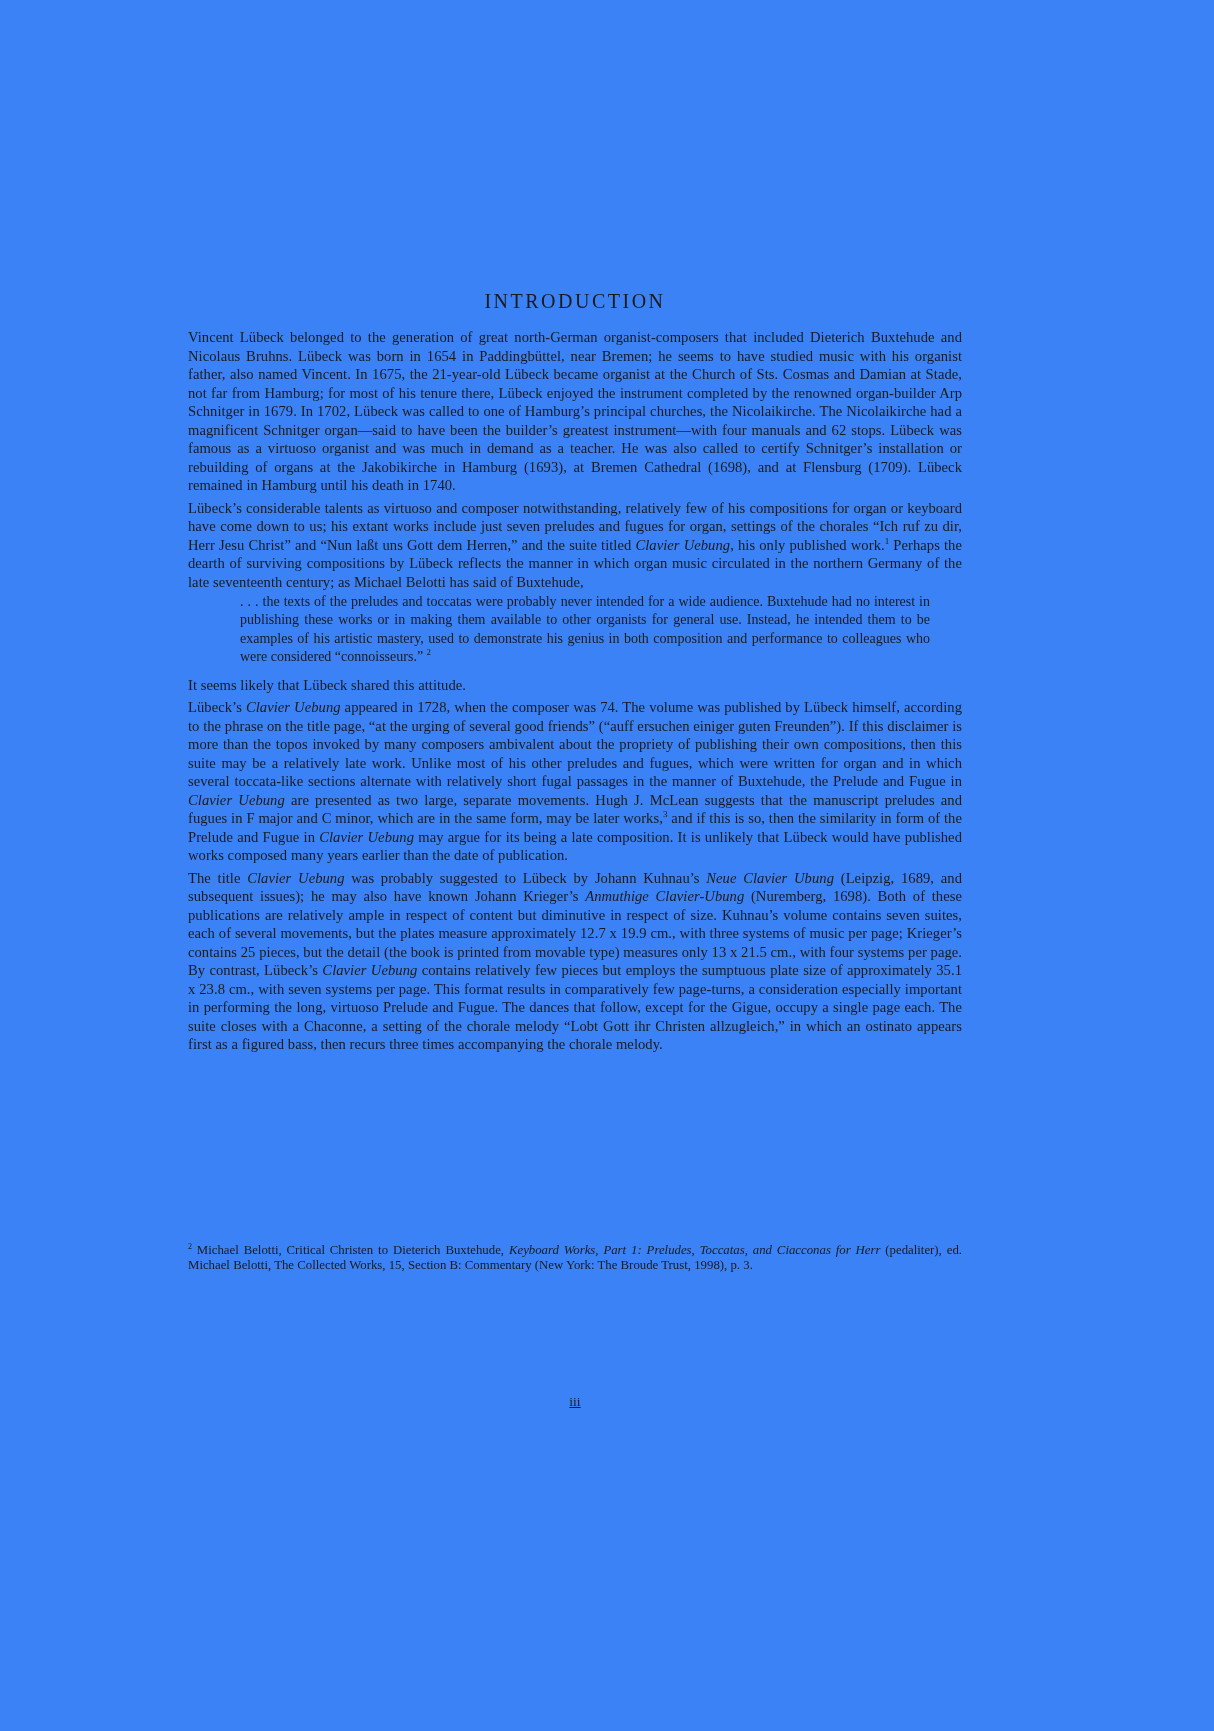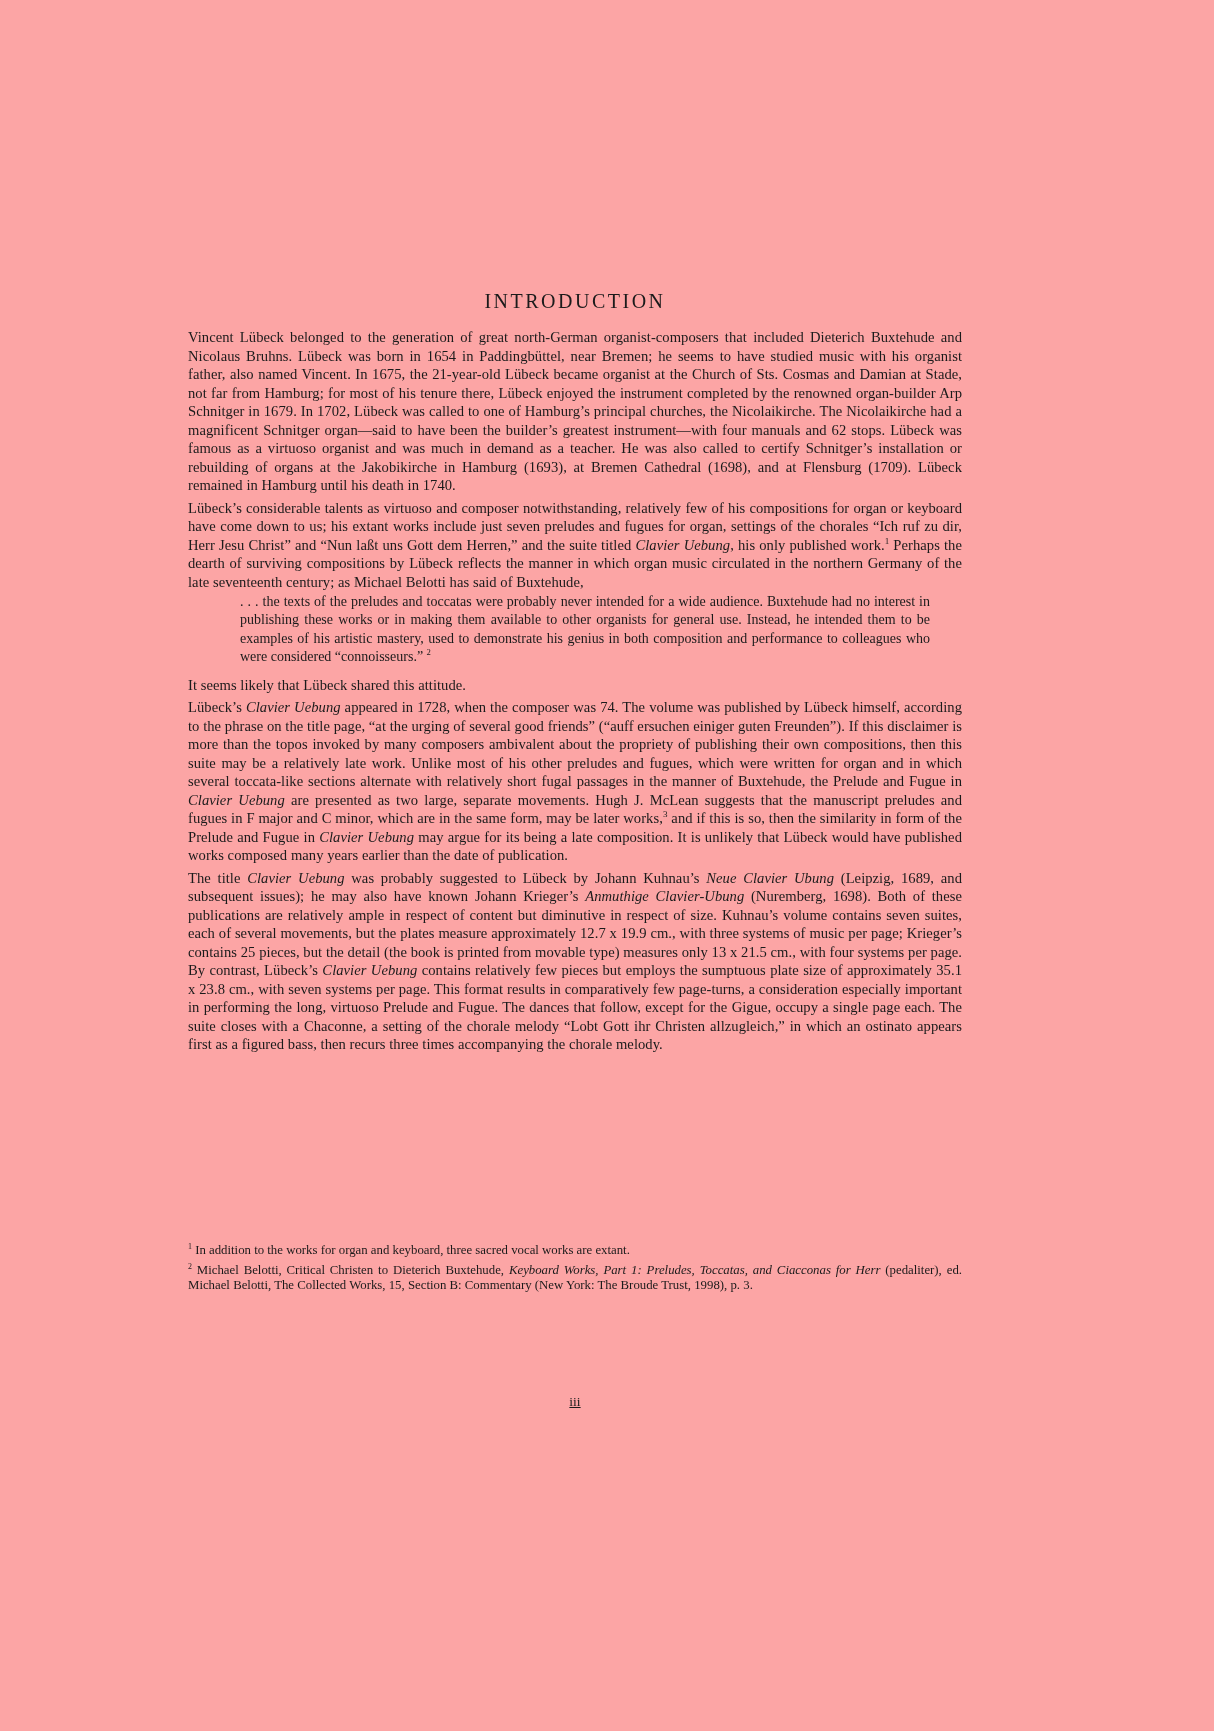--- a/index.html
+++ b/index.html
@@ -4,21 +4,21 @@
 <style>
   html, body {
     margin: 0;
     padding: 0;
     background: #fcfcfb;
   }
   .page {
     position: relative;
     width: 1214px;
     height: 1731px;
-    background: #fca5a5;
+    background: #3b82f6;
     overflow: hidden;
     font-family: "Liberation Serif", "DejaVu Serif", serif;
     color: #1b1b1b;
   }
   .main {
     position: absolute;
     left: 188px;
     top: 291px;
     width: 774px;
   }
@@ -85,18 +85,17 @@
     <h1 class="title">INTRODUCTION</h1>
     <p class="body-para first"><span>Vincent Lübeck belonged to the generation of great north-German organist-composers that included Dieterich Buxtehude and Nicolaus Bruhns. Lübeck was born in 1654 in Paddingbüttel, near Bremen; he seems to have studied music with his organist father, also named Vincent. In 1675, the 21-year-old Lübeck became organist at the Church of Sts. Cosmas and Damian at Stade, not far from Hamburg; for most of his tenure there, Lübeck enjoyed the instrument completed by the renowned organ-builder Arp Schnitger in 1679. In 1702, Lübeck was called to one of Hamburg’s principal churches, the Nicolaikirche. The Nicolaikirche had a magnificent Schnitger organ—said to have been the builder’s greatest instrument—with four manuals and 62 stops. Lübeck was famous as a virtuoso organist and was much in demand as a teacher. He was also called to certify Schnitger’s installation or rebuilding of organs at the Jakobikirche in Hamburg (1693), at Bremen Cathedral (1698), and at Flensburg (1709). Lübeck remained in Hamburg until his death in 1740.</span></p>
     <p class="body-para"><span>Lübeck’s considerable talents as virtuoso and composer notwithstanding, relatively few of his compositions for organ or keyboard have come down to us; his extant works include just seven preludes and fugues for organ, settings of the chorales “Ich ruf zu dir, Herr Jesu Christ” and “Nun laßt uns Gott dem Herren,” and the suite titled </span><em>Clavier Uebung</em><span>, his only published work.</span><sup>1</sup><span> Perhaps the dearth of surviving compositions by Lübeck reflects the manner in which organ music circulated in the northern Germany of the late seventeenth century; as Michael Belotti has said of Buxtehude,</span></p>
     <blockquote class="quote"><span>. . . the texts of the preludes and toccatas were probably never intended for a wide audience. Buxtehude had no interest in publishing these works or in making them available to other organists for general use. Instead, he intended them to be examples of his artistic mastery, used to demonstrate his genius in both composition and performance to colleagues who were considered “connoisseurs.” </span><sup>2</sup></blockquote>
     <p class="body-para"><span>It seems likely that Lübeck shared this attitude.</span></p>
     <p class="body-para"><span>Lübeck’s </span><em>Clavier Uebung</em><span> appeared in 1728, when the composer was 74. The volume was published by Lübeck himself, according to the phrase on the title page, “at the urging of several good friends” (“auff ersuchen einiger guten Freunden”). If this disclaimer is more than the topos invoked by many composers ambivalent about the propriety of publishing their own compositions, then this suite may be a relatively late work. Unlike most of his other preludes and fugues, which were written for organ and in which several toccata-like sections alternate with relatively short fugal passages in the manner of Buxtehude, the Prelude and Fugue in </span><em>Clavier Uebung</em><span> are presented as two large, separate movements. Hugh J. McLean suggests that the manuscript preludes and fugues in F major and C minor, which are in the same form, may be later works,</span><sup>3</sup><span> and if this is so, then the similarity in form of the Prelude and Fugue in </span><em>Clavier Uebung</em><span> may argue for its being a late composition. It is unlikely that Lübeck would have published works composed many years earlier than the date of publication.</span></p>
     <p class="body-para"><span>The title </span><em>Clavier Uebung</em><span> was probably suggested to Lübeck by Johann Kuhnau’s </span><em>Neue Clavier Ubung</em><span> (Leipzig, 1689, and subsequent issues); he may also have known Johann Krieger’s </span><em>Anmuthige Clavier-Ubung</em><span> (Nuremberg, 1698). Both of these publications are relatively ample in respect of content but diminutive in respect of size. Kuhnau’s volume contains seven suites, each of several movements, but the plates measure approximately 12.7 x 19.9 cm., with three systems of music per page; Krieger’s contains 25 pieces, but the detail (the book is printed from movable type) measures only 13 x 21.5 cm., with four systems per page. By contrast, Lübeck’s </span><em>Clavier Uebung</em><span> contains relatively few pieces but employs the sumptuous plate size of approximately 35.1 x 23.8 cm., with seven systems per page. This format results in comparatively few page-turns, a consideration especially important in performing the long, virtuoso Prelude and Fugue. The dances that follow, except for the Gigue, occupy a single page each. The suite closes with a Chaconne, a setting of the chorale melody “Lobt Gott ihr Christen allzugleich,” in which an ostinato appears first as a figured bass, then recurs three times accompanying the chorale melody.</span></p>
   </div>
 
   <div class="footnotes">
-    <p class="footnote"><sup>1</sup><span> In addition to the works for organ and keyboard, three sacred vocal works are extant.</span></p>
     <p class="footnote"><sup>2</sup><span> Michael Belotti, Critical Christen to Dieterich Buxtehude, </span><em>Keyboard Works, Part 1: Preludes, Toccatas, and Ciacconas for Herr</em><span> (pedaliter), ed. Michael Belotti, The Collected Works, 15, Section B: Commentary (New York: The Broude Trust, 1998), p. 3.</span></p>
   </div>
 
   <div class="page-number">iii</div>
 </div>
 
 </body></html>

